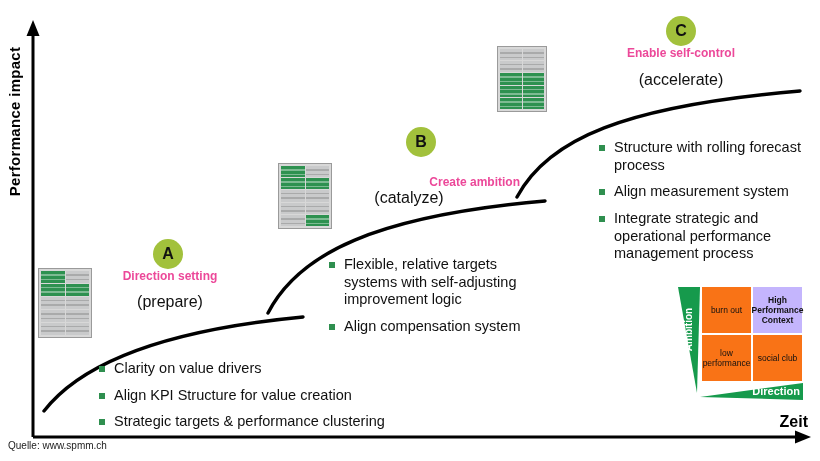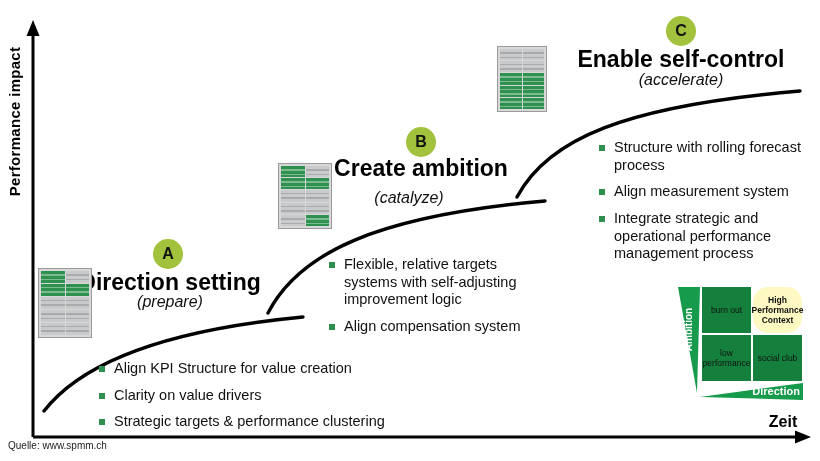--- a/index.html
+++ b/index.html
@@ -4,49 +4,49 @@
 <style>
   html,body{margin:0;padding:0;background:#fff;}
   body{font-family:"Liberation Sans", sans-serif; color:#000;}
   #slide{position:relative;width:820px;height:461px;background:#fff;overflow:hidden;}
 
   svg.layer{position:absolute;left:0;top:0;width:820px;height:461px;}
 
   .yaxis-label{position:absolute;left:-86px;top:113px;width:200px;text-align:center;
     font-size:15px;font-weight:bold;transform:rotate(-90deg);letter-spacing:.3px;}
   .xaxis-label{position:absolute;left:758px;top:413px;width:50px;font-size:16px;
-    font-weight:bold;text-align:center;}
+    font-weight:bold;text-align:right;}
   .source-note{position:absolute;left:8px;top:440px;font-size:10px;color:#222;}
 
   .badge{position:absolute;width:30px;height:30px;border-radius:50%;
     background:#A2C13C;display:flex;align-items:center;justify-content:center;
     font-size:16px;font-weight:bold;color:#111;}
-  .stage-title{position:absolute;text-align:center;font-size:23px;font-weight:bold;
-    color:#000000;}
-  .stage-sub{position:absolute;text-align:center;font-size:16px;color:#111;font-style:italic;}
+  .stage-title{position:absolute;text-align:center;font-size:12px;font-weight:bold;
+    color:#ec4899;}
+  .stage-sub{position:absolute;text-align:center;font-size:16px;color:#111;}
 
   ul.bullets{position:absolute;list-style:none;margin:0;padding:0;}
   ul.bullets li{display:flex;margin-bottom:9px;font-size:14.5px;line-height:1.22;color:#111;}
   ul.bullets .sq{flex:0 0 6px;width:6px;height:6px;background:#2F8F4F;margin:6px 9px 0 0;}
 
   .puzzle{position:absolute;border:1px solid #9a9a9a;background:#d8d8d8;padding:2px;
     display:grid;grid-template-columns:1fr 1fr;gap:1px;box-sizing:border-box;}
   .pz-cell{min-height:10px;}
   .pz-cell[data-color="green"]{background:#2E9150;
     background-image:repeating-linear-gradient(to bottom, transparent 0 3px, rgba(255,255,255,.38) 3px 4.5px);}
   .pz-cell[data-color="gray"]{background:#C9CACB;
     background-image:repeating-linear-gradient(to bottom, transparent 0 3px, rgba(0,0,0,.16) 3px 4.5px);}
 
   .matrix{position:absolute;left:676px;top:280px;width:140px;height:124px;}
   .matrix svg{position:absolute;left:0;top:0;width:140px;height:124px;}
   .mgrid{position:absolute;left:26px;top:7px;width:100px;height:94px;
     display:grid;grid-template-columns:49px 49px;grid-template-rows:46px 46px;gap:2px;}
-  .quad{background:#15803d;display:flex;align-items:center;justify-content:center;
+  .quad{background:#f97316;display:flex;align-items:center;justify-content:center;
     text-align:center;font-size:8.5px;line-height:1.2;color:#111;padding:1px;}
-  .quad[data-hl="true"]{background:#fef9c3;font-weight:bold;border-radius:15px;}
+  .quad[data-hl="true"]{background:#c4b5fd;font-weight:bold;}
   .m-ylab{position:absolute;left:-23px;top:44px;width:70px;text-align:center;
     font-size:10px;font-weight:bold;color:#fff;transform:rotate(-90deg);}
   .m-xlab{position:absolute;left:50px;top:105px;width:74px;text-align:right;
     font-size:11px;font-weight:bold;color:#fff;}
 </style>
 </head>
 <body>
 
 <div id="slide">
 
@@ -74,34 +74,34 @@
     <div class="pz-cell" data-color="gray"></div>
     <div class="pz-cell" data-color="gray"></div>
     <div class="pz-cell" data-color="gray"></div>
     <div class="pz-cell" data-color="gray"></div>
     <div class="pz-cell" data-color="gray"></div>
     <div class="pz-cell" data-color="gray"></div>
   </div>
   <ul class="bullets" style="left:99px;top:360px;width:310px;">
     <li>
         <span class="sq"></span>
-        <span>Align KPI Structure for value creation</span>
+        <span>Clarity on value drivers</span>
       </li>
     <li>
         <span class="sq"></span>
-        <span>Clarity on value drivers</span>
+        <span>Align KPI Structure for value creation</span>
       </li>
     <li>
         <span class="sq"></span>
         <span>Strategic targets &amp; performance clustering</span>
       </li>
   </ul>
 
   <div class="badge" style="left:406px;top:127px;">B</div>
-  <div class="stage-title" style="left:322px;top:155px;width:198px;">Create ambition</div>
+  <div class="stage-title" style="left:322px;top:175px;width:198px;text-align:right;">Create ambition</div>
   <div class="stage-sub" style="left:310px;top:189px;width:198px;">(catalyze)</div>
   <div class="puzzle" style="left:278px;top:163px;width:54px;height:66px;">
     <div class="pz-cell" data-color="green"></div>
     <div class="pz-cell" data-color="gray"></div>
     <div class="pz-cell" data-color="green"></div>
     <div class="pz-cell" data-color="green"></div>
     <div class="pz-cell" data-color="gray"></div>
     <div class="pz-cell" data-color="gray"></div>
     <div class="pz-cell" data-color="gray"></div>
     <div class="pz-cell" data-color="gray"></div>

